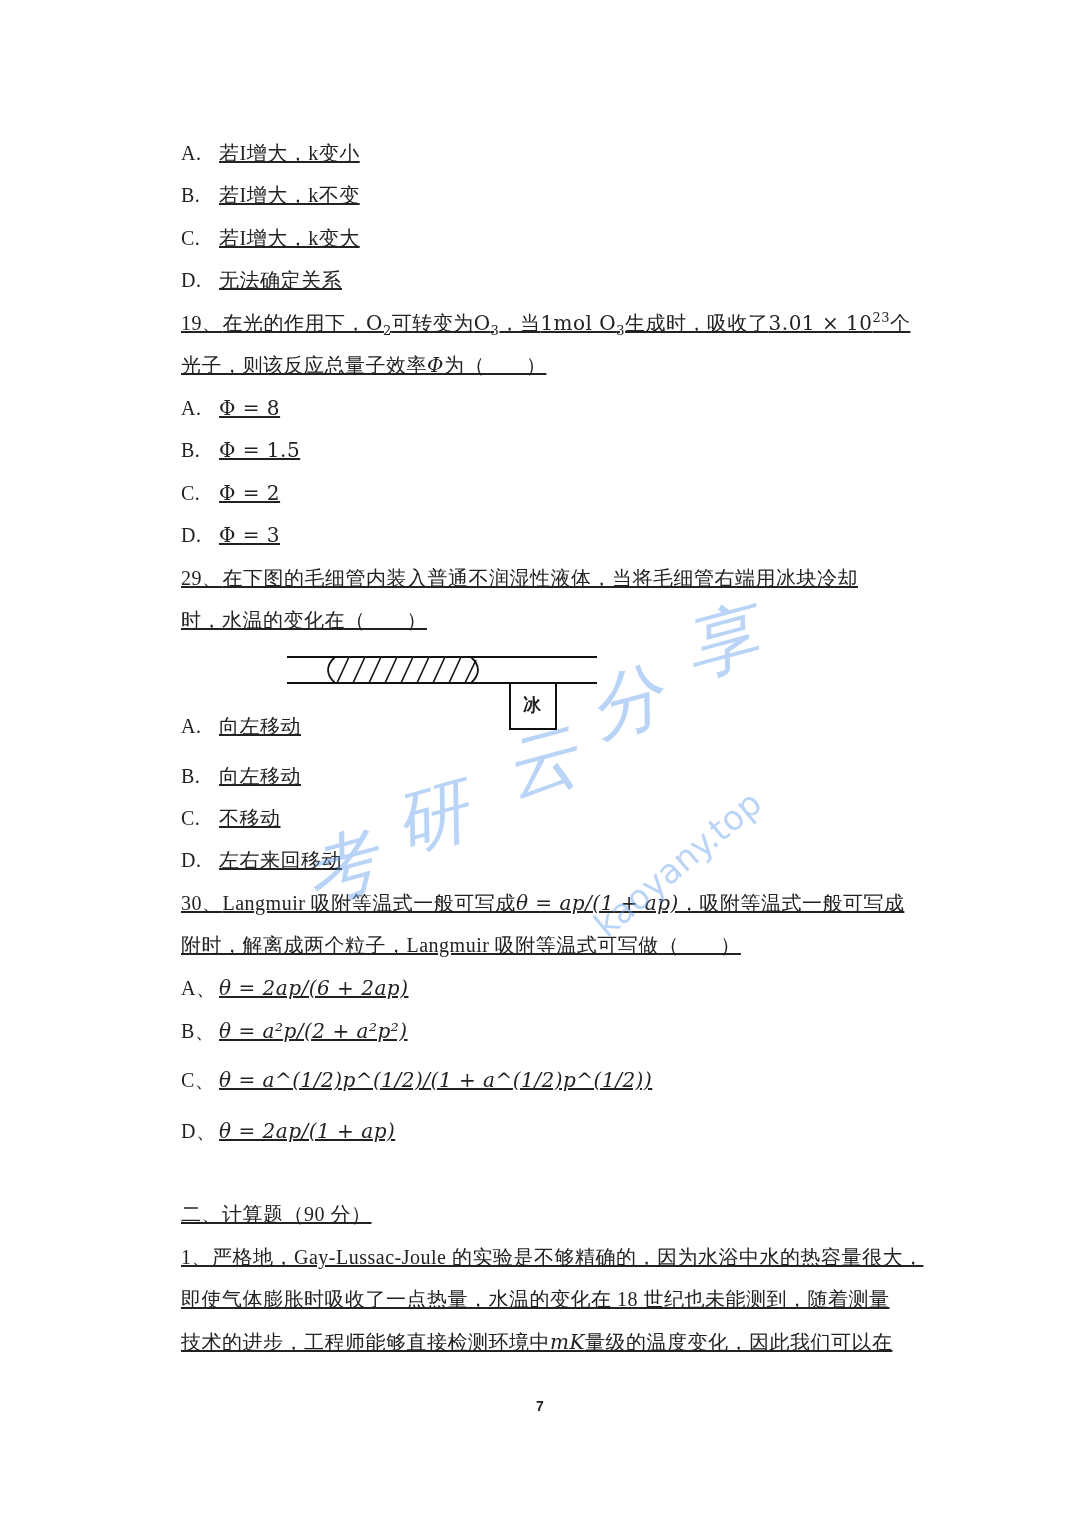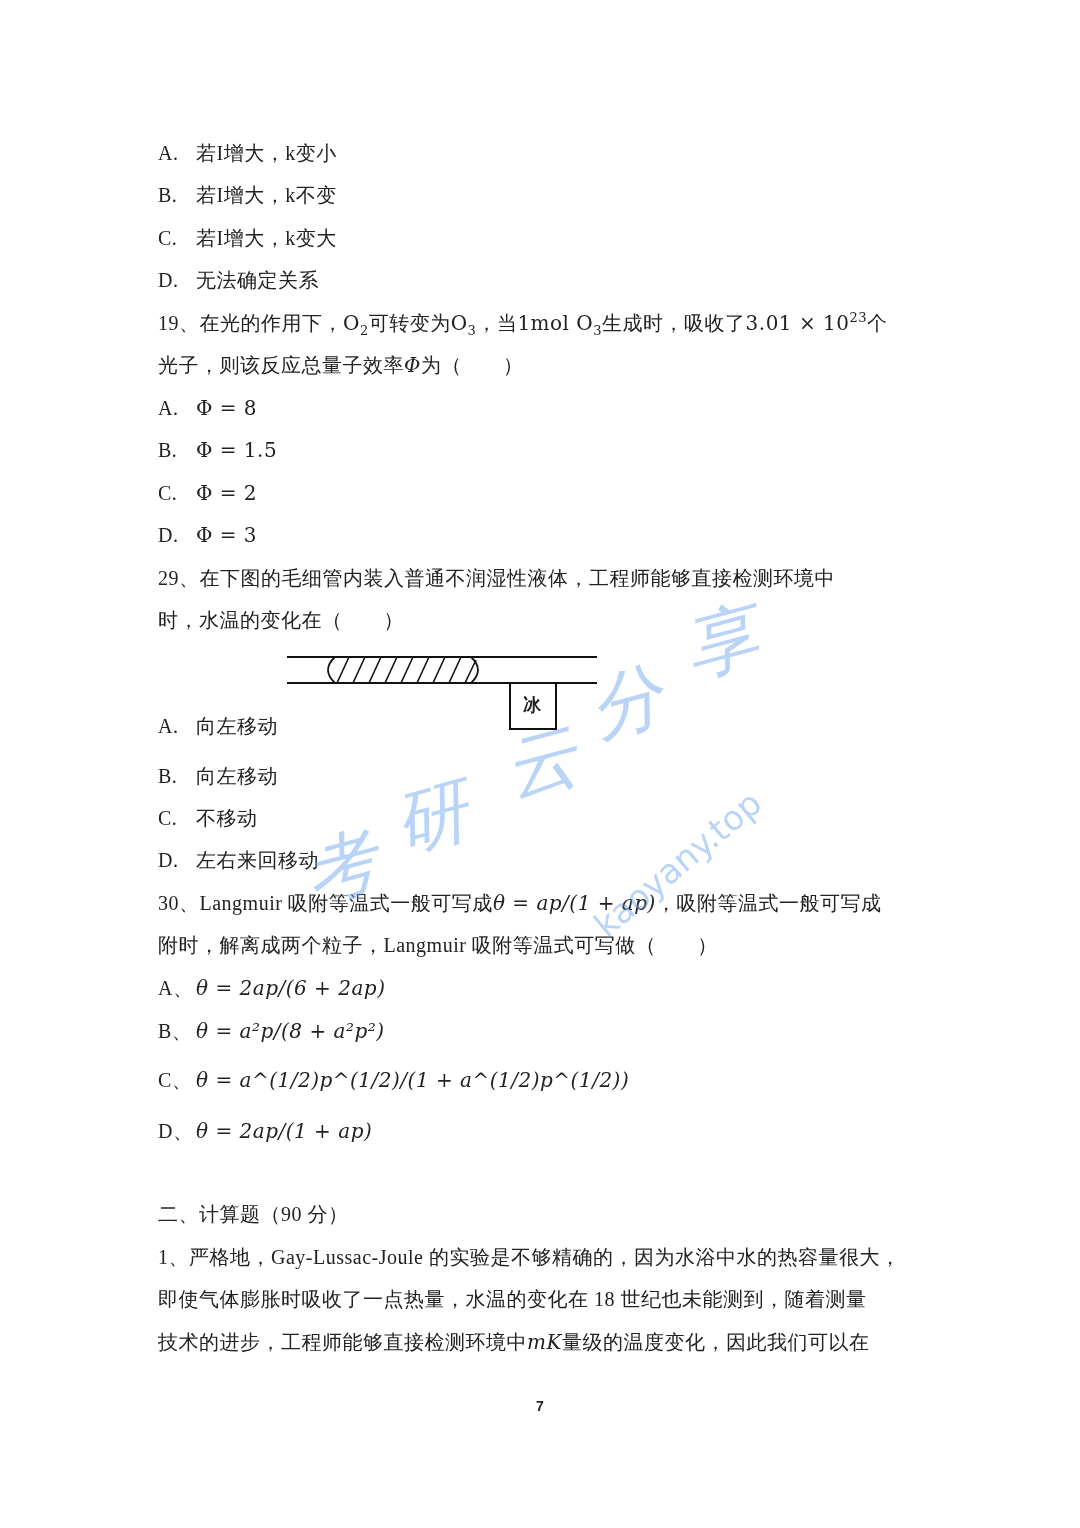--- a/index.html
+++ b/index.html
@@ -1,18 +1,18 @@
 <!DOCTYPE html>
 <html><head>
 <meta charset="utf-8">
 <style>
   html, body { margin: 0; padding: 0; background: #ffffff; }
   body { width: 1080px; height: 1528px; position: relative; overflow: hidden;
          font-family: "Liberation Serif", "DejaVu Serif", serif; color: #222; }
-  .line { position: absolute; left: 158px; font-size: 20px; line-height: 26px; white-space: nowrap; letter-spacing: 0.5px; }
+  .line { position: absolute; left: 181px; font-size: 20px; line-height: 26px; white-space: nowrap; letter-spacing: 0.5px; text-decoration: underline; }
   .opt-label { display: inline-block; width: 38px; }
   .m { font-style: italic; font-family: "DejaVu Serif", serif; }
   .mr { font-family: "DejaVu Serif", serif; font-style: normal; }
   sup, sub { font-size: 13px; line-height: 0; }
   .diagram { position: absolute; left: 287px; top: 655px; width: 312px; height: 80px; }
   .watermark { position: absolute; pointer-events: none; color: rgba(100,160,235,0.45); }
   .wm-cn { font-family: "DejaVu Sans", sans-serif; font-size: 72px; font-style: italic; }
   .wm-url { font-family: "DejaVu Sans", sans-serif; font-size: 34px; transform: rotate(-40deg); transform-origin: left bottom; }
   .page-num { position: absolute; left: 0; width: 1080px; top: 1398px; text-align: center; font-size: 14px; font-family: "Liberation Sans", sans-serif; font-weight: bold; }
 </style>
@@ -45,21 +45,21 @@
   <span class="opt-label">B.</span><span class="mr">Φ = 1.5</span>
 </div>
 <div class="line" style="top:480px">
   <span class="opt-label">C.</span><span class="mr">Φ = 2</span>
 </div>
 <div class="line" style="top:522px">
   <span class="opt-label">D.</span><span class="mr">Φ = 3</span>
 </div>
 
 <div class="line" style="top:565px">
-  <span>29、</span><span>在下图的毛细管内装入普通不润湿性液体，工程师能够直接检测环境中</span>
+  <span>29、</span><span>在下图的毛细管内装入普通不润湿性液体，当将毛细管右端用冰块冷却</span>
 </div>
 <div class="line" style="top:607px">
   <span>时，水温的变化在（　　）</span>
 </div>
 
 <div class="diagram">
   <svg width="312" height="80" viewBox="0 0 312 80">
     <line x1="0" y1="2" x2="310" y2="2" stroke="#111" stroke-width="2"></line>
     <line x1="0" y1="28" x2="310" y2="28" stroke="#111" stroke-width="2"></line>
     <path d="M 48 2 Q 34 15 48 28" fill="none" stroke="#111" stroke-width="1.8"></path>
@@ -96,21 +96,21 @@
 <div class="line" style="top:890px">
   <span>30、</span><span>Langmuir 吸附等温式一般可写成</span><span class="m">θ = ap/(1 + ap)</span><span>，吸附等温式一般可写成</span>
 </div>
 <div class="line" style="top:932px">
   <span>附时，解离成两个粒子，Langmuir 吸附等温式可写做（　　）</span>
 </div>
 <div class="line" style="top:975px">
   <span class="opt-label">A、</span><span class="m">θ = 2ap/(6 + 2ap)</span>
 </div>
 <div class="line" style="top:1018px">
-  <span class="opt-label">B、</span><span class="m">θ = a²p/(8 + a²p²)</span>
+  <span class="opt-label">B、</span><span class="m">θ = a²p/(2 + a²p²)</span>
 </div>
 <div class="line" style="top:1067px">
   <span class="opt-label">C、</span><span class="m">θ = a^(1/2)p^(1/2)/(1 + a^(1/2)p^(1/2))</span>
 </div>
 <div class="line" style="top:1118px">
   <span class="opt-label">D、</span><span class="m">θ = 2ap/(1 + ap)</span>
 </div>
 
 <div class="line" style="top:1201px">二、计算题（90 分）</div>
 <div class="line" style="top:1244px">1、严格地，Gay-Lussac-Joule 的实验是不够精确的，因为水浴中水的热容量很大，</div>

